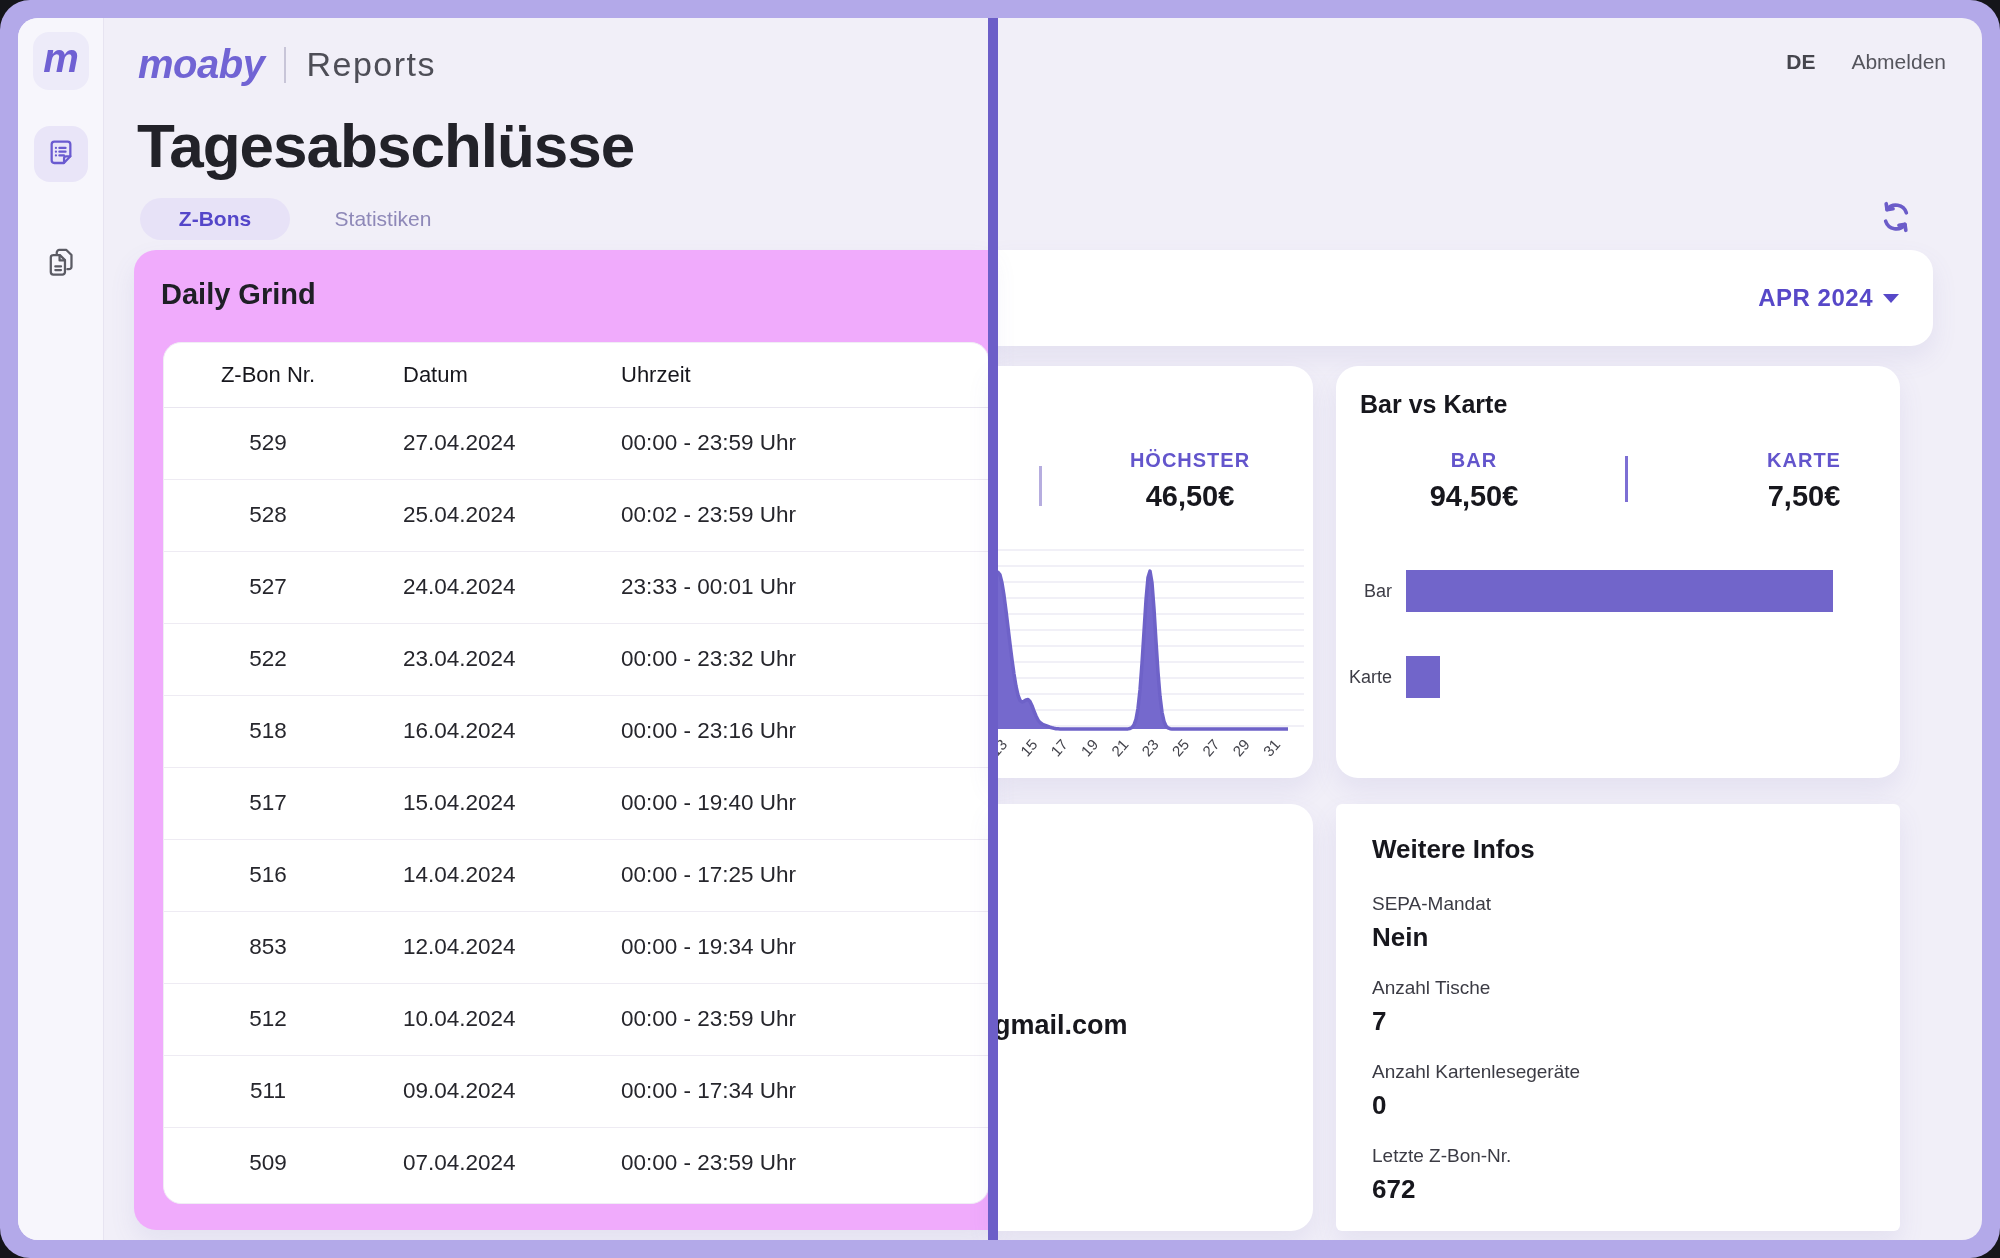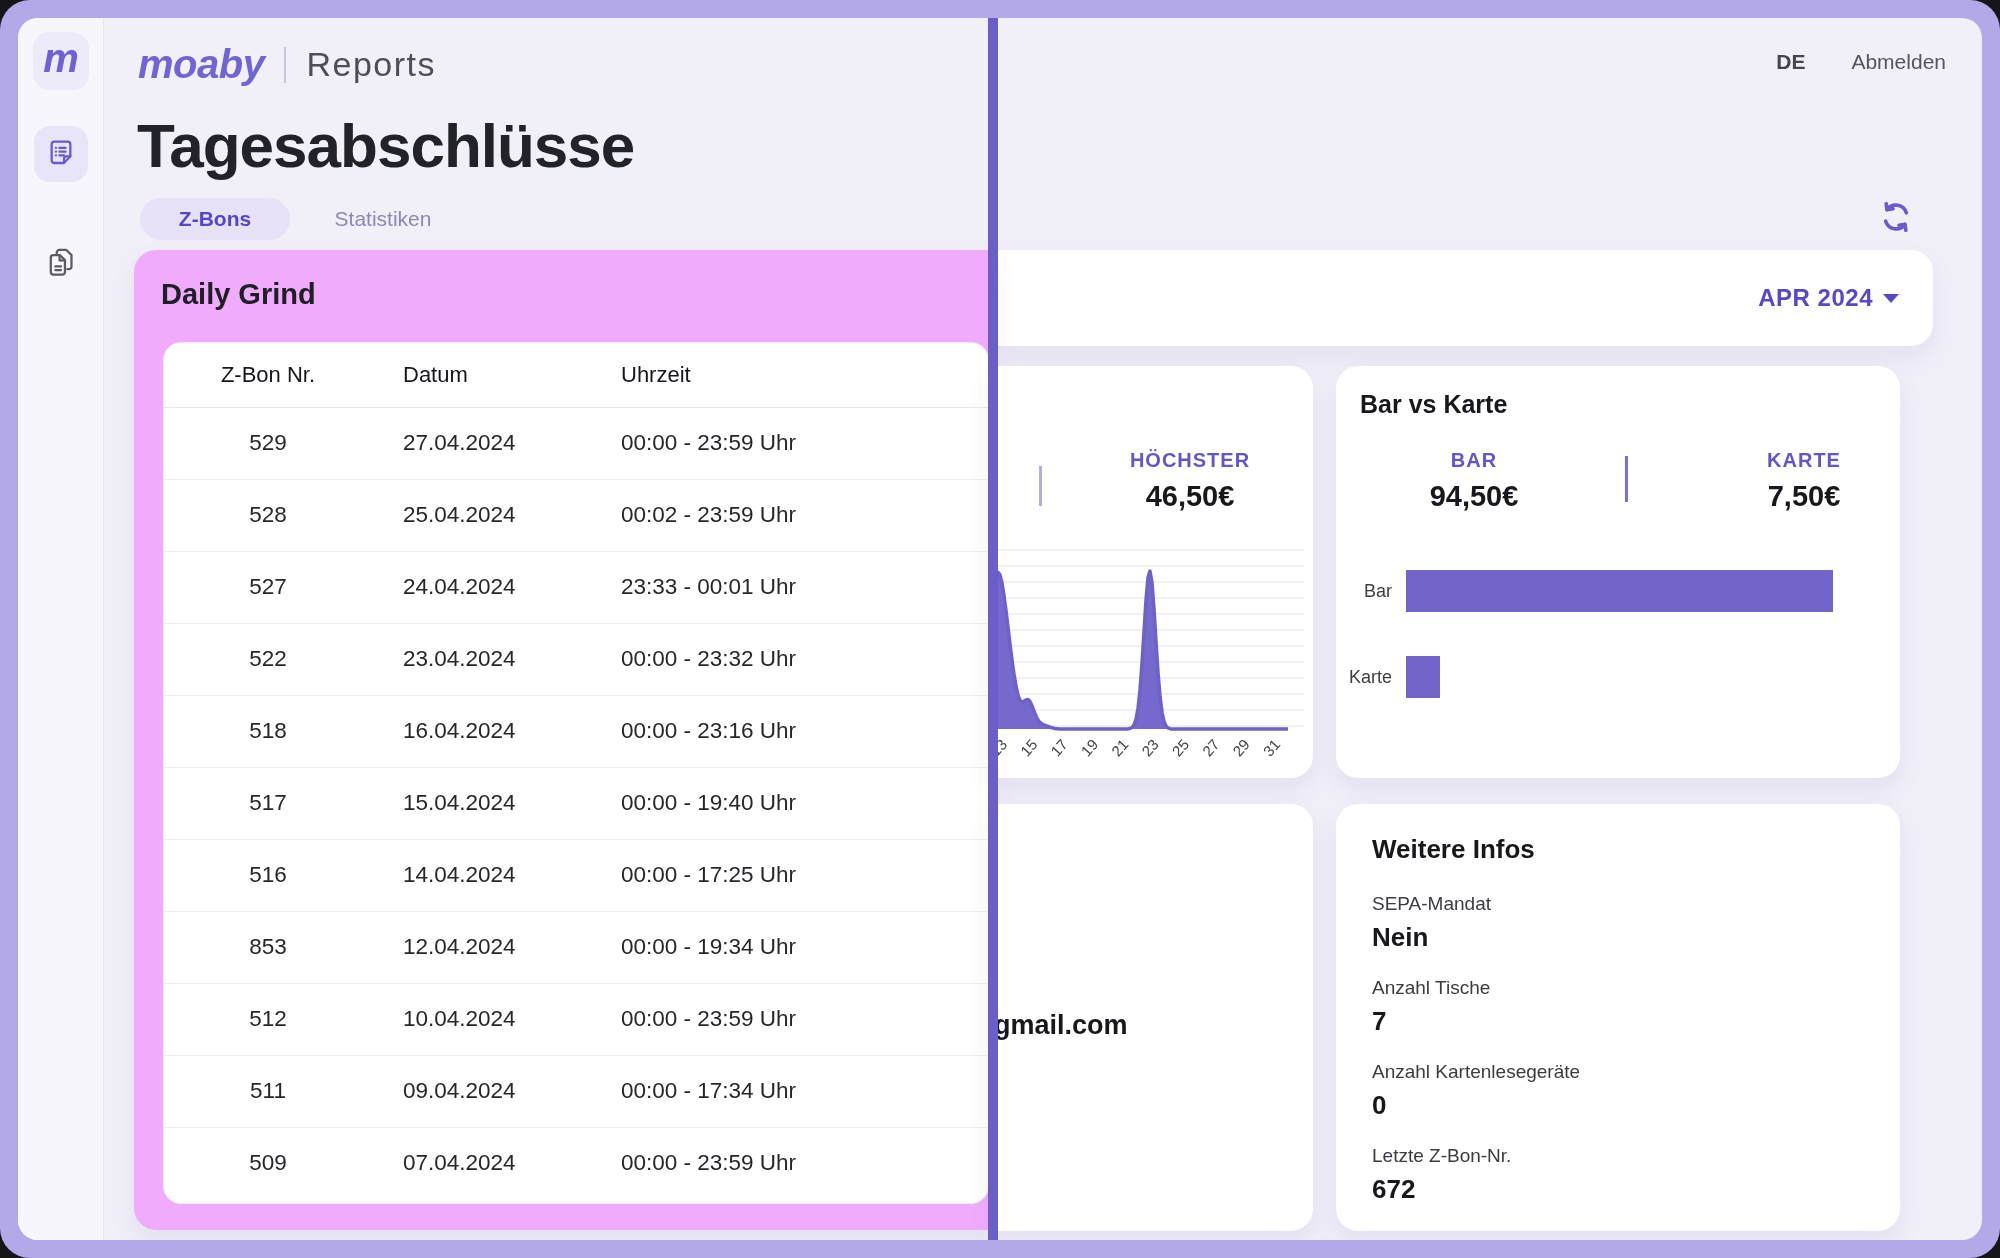--- a/index.html
+++ b/index.html
@@ -18,21 +18,21 @@
   .side-btn { position:absolute; left:16px; width:54px; height:56px; border:none; cursor:pointer;
               border-radius:16px; background:transparent; display:flex; align-items:center; justify-content:center; }
   .side-btn.active { background:#e9e5f8; top:108px; }
   .side-btn.plain  { top:218px; }
 
   
   .topbar { position:absolute; left:120px; top:24px; display:flex; align-items:center; z-index:4; }
   .brand { font-size:40px; font-weight:bold; font-style:italic; color:#7164d4; letter-spacing:-0.5px; }
   .brand-sep { width:2px; height:36px; background:#c8c5d8; margin:0 20px; }
   .section { font-size:34px; font-weight:400; color:#4e4e57; letter-spacing:1.5px; }
-  .top-right { position:absolute; top:32px; right:36px; display:flex; gap:46px; align-items:center; z-index:4; }
+  .top-right { position:absolute; top:32px; right:36px; display:flex; gap:36px; align-items:center; z-index:4; }
   .lang { font-size:21px; font-weight:bold; color:#45454d; cursor:pointer; }
   .logout { font-size:21px; color:#55555d; cursor:pointer; }
 
   .page-title { position:absolute; left:119px; top:92px; font-size:62px; font-weight:800;
                 color:#222229; letter-spacing:-1px; z-index:4; }
 
   .tab-pill { position:absolute; left:122px; top:180px; width:150px; height:42px; border-radius:21px;
               background:#e7e2f7; display:flex; align-items:center; justify-content:center; cursor:pointer; z-index:4; }
   .tab-pill span { font-size:21px; font-weight:bold; color:#5446c9; }
   .tab-plain { position:absolute; left:300px; top:180px; width:130px; height:42px;
@@ -79,21 +79,21 @@
   .bvk-card { left:1318px; top:348px; width:564px; height:412px; border-radius:22px; }
   .rcard-title { position:absolute; left:24px; top:24px; font-size:25px; font-weight:800; color:#17171d; }
   .stat-sep-b { position:absolute; left:289px; top:90px; width:3px; height:46px; background:#7d6fd4; }
   .bar-row { position:absolute; left:0; height:42px; display:flex; align-items:center; }
   .bar-label { width:70px; text-align:right; font-size:18px; color:#3d3d46; padding-right:14px; }
   .hbar { height:42px; background:#7165ca; }
 
   .email-card { left:974px; top:786px; width:321px; height:427px; border-radius:0 22px 22px 0; }
   .email-text { position:absolute; left:2px; top:206px; font-size:27px; font-weight:bold; color:#17171d; }
 
-  .info-card { left:1318px; top:786px; width:564px; height:427px; border-radius:22px; padding:30px 36px; }
+  .info-card { left:1318px; top:786px; width:564px; height:427px; border-radius:6px; padding:30px 36px; }
   .info-title { font-size:26px; font-weight:800; color:#17171d; margin-bottom:28px; }
   .info-label { font-size:19px; color:#3b3b44; margin-bottom:7px; }
   .info-value { font-size:26px; font-weight:800; color:#17171d; margin-bottom:24px; }
 
   .divider { position:absolute; left:970px; top:0; width:10px; height:1222px; background:#6c5ec8; z-index:60; }
 </style>
 </head>
 <body>
 
 <div class="stage">

